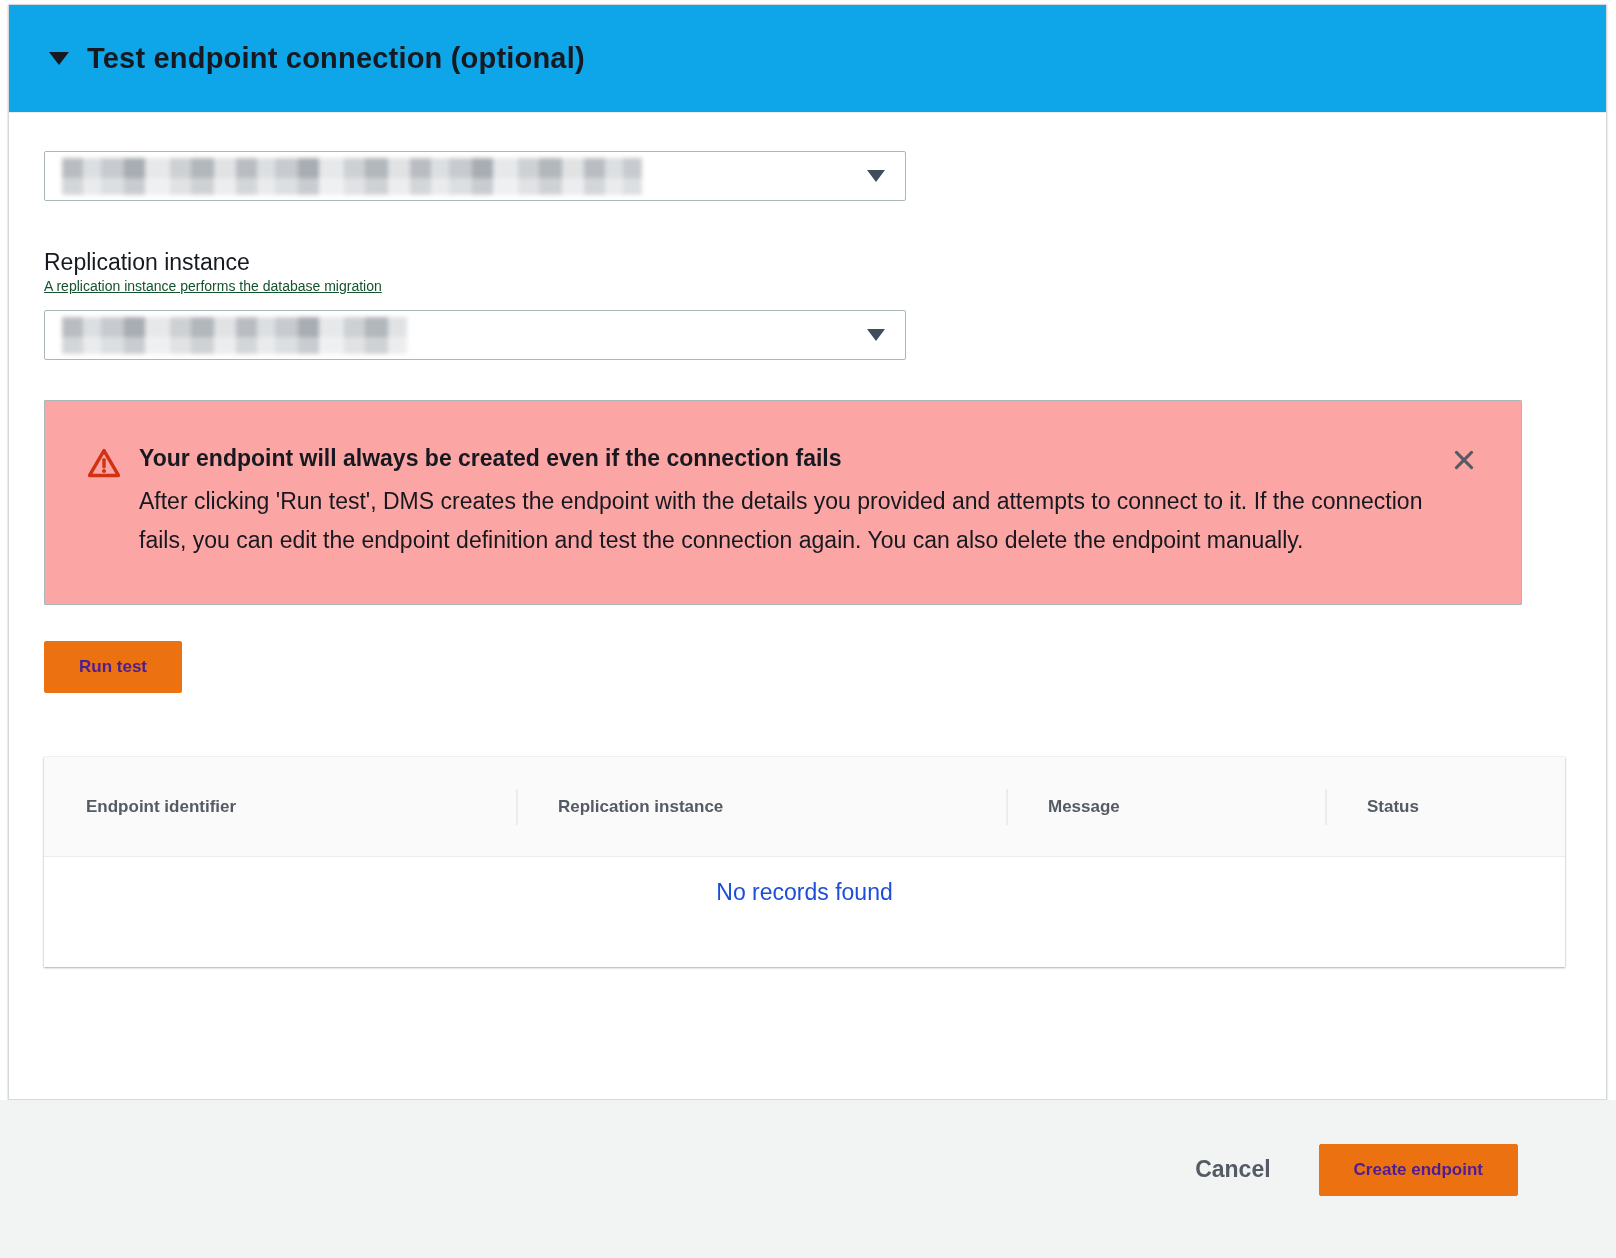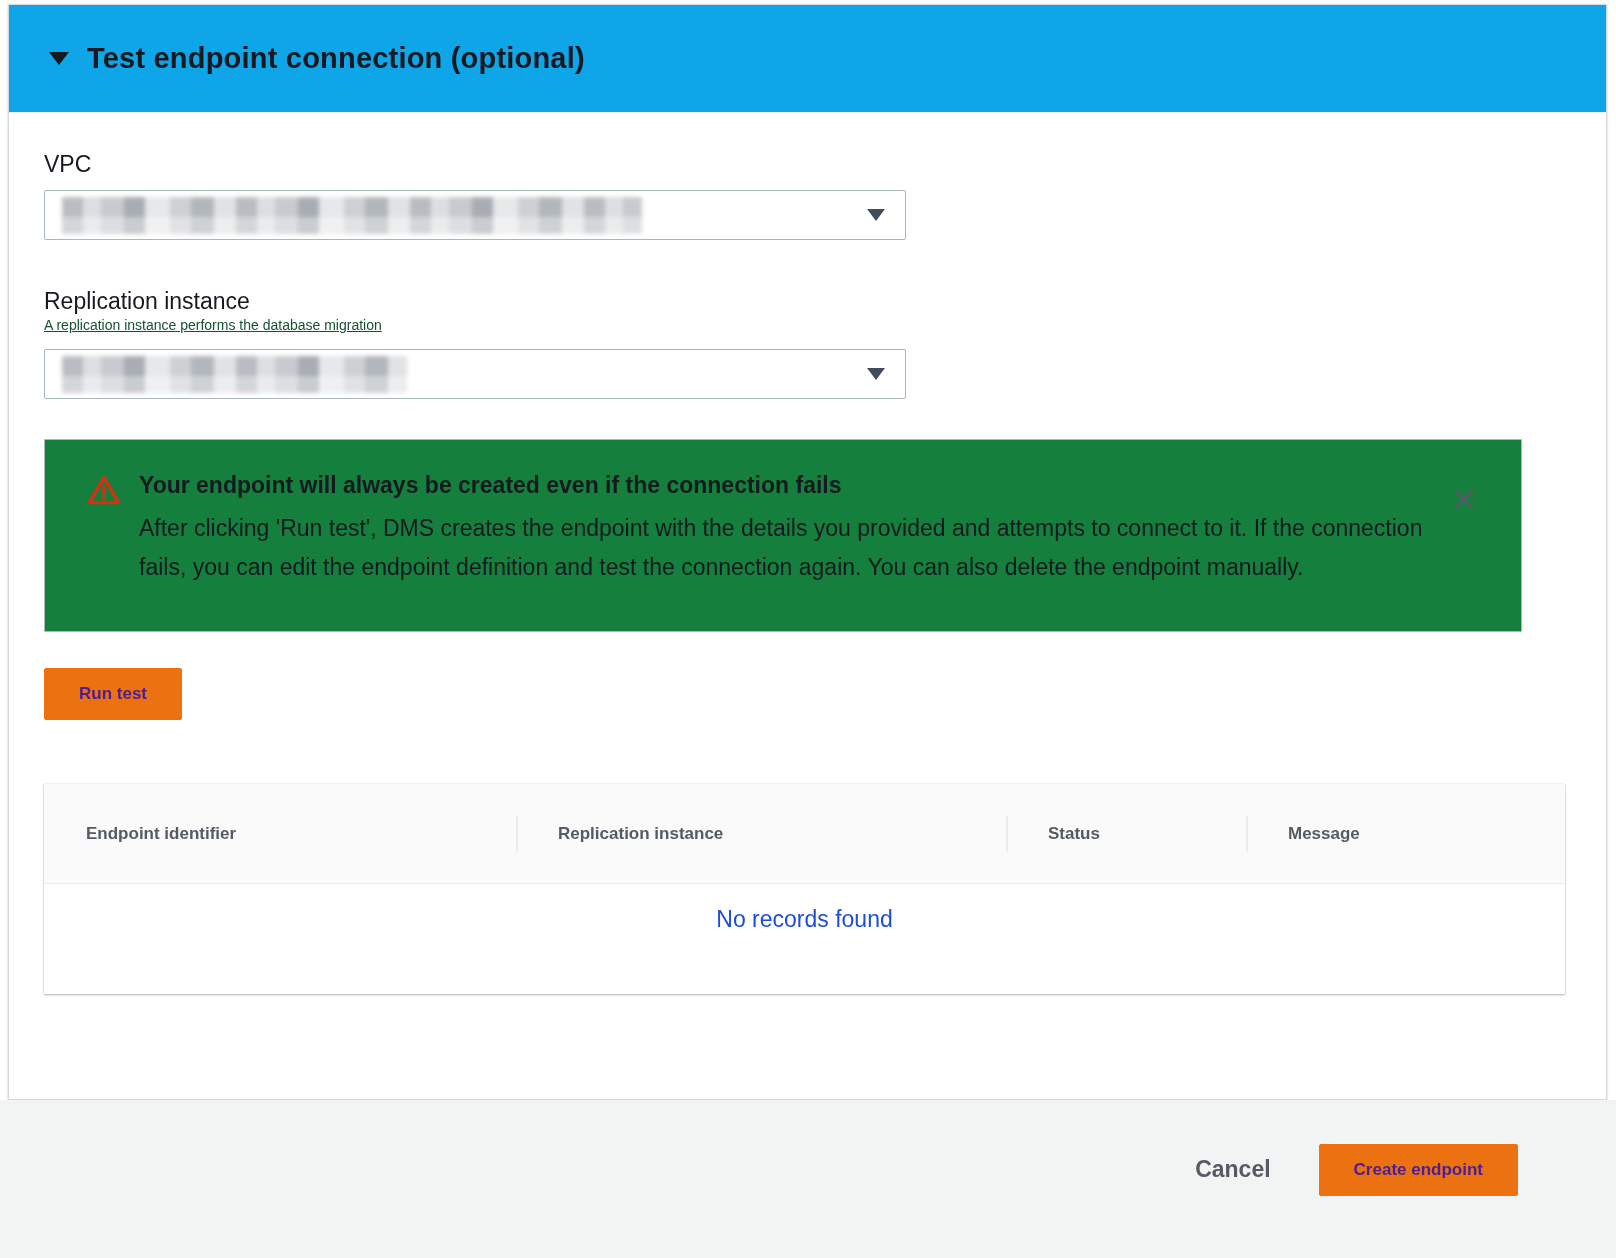--- a/index.html
+++ b/index.html
@@ -91,22 +91,22 @@
   .spacer-48 { height: 48px; }
   .spacer-40 { height: 40px; }
   .spacer-36 { height: 36px; }
   .spacer-64 { height: 64px; }
 
   
   .alert {
     width: 1478px;
     border: 1px solid #aab7b8;
     border-radius: 1px;
-    background: #15803d;
-    padding: 32px 42px 44px 42px;
+    background: #fca5a5;
+    padding: 44px 42px 44px 42px;
     display: flex;
     align-items: flex-start;
     position: relative;
   }
   .alert-icon { flex: 0 0 auto; margin: 2px 18px 0 0; }
   .alert-content { max-width: 1300px; }
   .alert-title {
     font-size: 23px;
     font-weight: 700;
     color: #16191f;
@@ -212,21 +212,20 @@
 <div class="card">
 
   <div class="card-header">
     <span class="caret-down"></span>
     <span class="card-title">Test endpoint connection (optional)</span>
   </div>
 
   <div class="card-body">
 
     
-    <div class="field-label">VPC</div>
     <div class="select">
       <span class="redacted w-vpc"></span>
       <span class="select-caret"></span>
     </div>
 
     <div class="spacer-48"></div>
 
     
     <div class="field-label" style="margin-bottom:0;">Replication instance</div>
     <div class="field-desc">A replication instance performs the database migration</div>
@@ -263,22 +262,22 @@
     
     <button class="btn-primary">Run test</button>
 
     <div class="spacer-64"></div>
 
     
     <div class="results-table">
       <div class="thead">
         <div class="th c1">Endpoint identifier</div>
         <div class="th c2">Replication instance</div>
+        <div class="th c4">Message</div>
         <div class="th c3">Status</div>
-        <div class="th c4">Message</div>
       </div>
       <div class="tbody-empty">No records found</div>
     </div>
 
   </div>
 </div>
 
 <div class="footer">
   <button class="btn-link">Cancel</button>
   <button class="btn-primary">Create endpoint</button>

